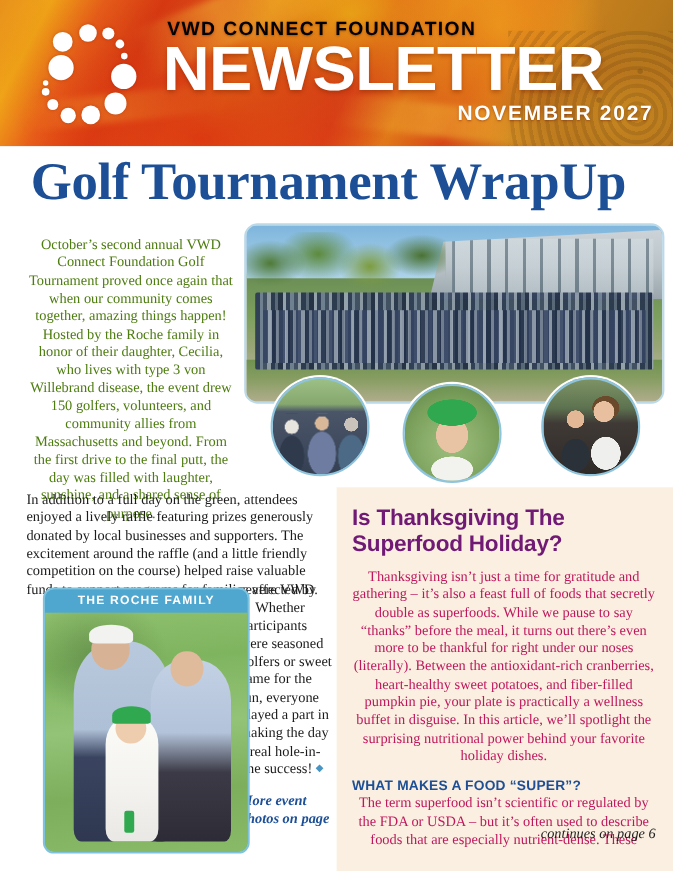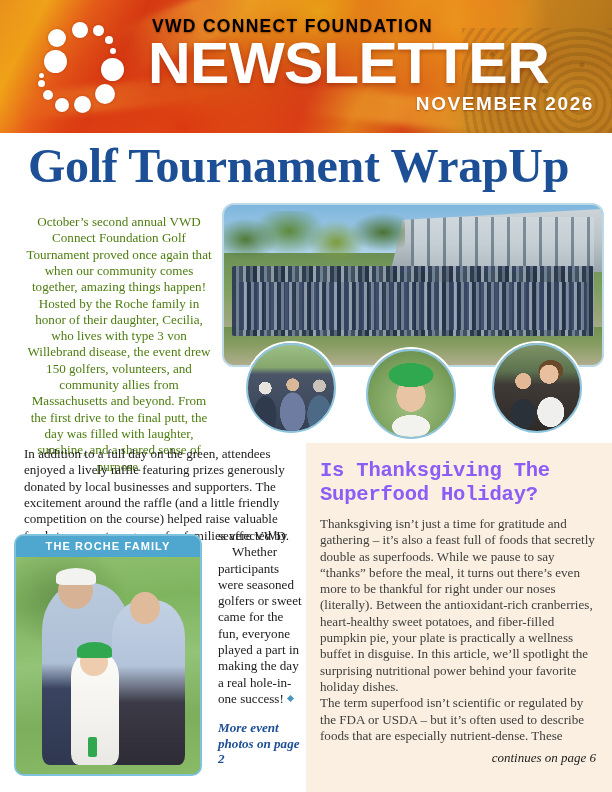--- a/index.html
+++ b/index.html
@@ -267,21 +267,21 @@
       radial-gradient(circle 11px at 34% 42%, #e2b896 0 72%, rgba(0,0,0,0) 74%),
       radial-gradient(circle 13px at 64% 34%, #e8c0a0 0 72%, rgba(0,0,0,0) 74%),
       radial-gradient(ellipse 17px 20px at 34% 80%, #2b3138 0 74%, rgba(0,0,0,0) 76%),
       radial-gradient(ellipse 18px 20px at 66% 78%, #efefed 0 74%, rgba(0,0,0,0) 76%),
       radial-gradient(ellipse 16px 14px at 66% 30%, #6b4a2c 0 76%, rgba(0,0,0,0) 78%);
   }
 
   
   .family-card {
     position: absolute;
-    left: 14px; top: 401px;
+    left: 39px; top: 401px;
     width: 184px; height: 238px;
     border-radius: 10px;
     overflow: hidden;
     border: 2px solid #7fc2de;
     background: #4fa7cf;
   }
   .family-banner {
     position: absolute;
     left: 0; top: 0; width: 100%; height: 21px;
     background: #4fa7cf;
@@ -350,33 +350,34 @@
 
   
   .panel {
     position: absolute;
     left: 306px; top: 310px;
     width: 306px; height: 349px;
     background: #faefe0;
   }
   .panel-inner { padding: 16px 16px 0 14px; }
   .panel-h {
-    font-family: Liberation Mono, monospace;
+    font-family: Liberation Sans, sans-serif;
     font-weight: bold;
     font-size: 20.5px;
     line-height: 24px;
-    color: #8b5cf6;
+    color: #701a75;
     margin: 0 0 9px 0;
     letter-spacing: -0.2px;
   }
   .panel-p {
     font-size: 13.1px;
     line-height: 16.3px;
-    color: #404040;
+    color: #be185d;
     margin: 0;
+    text-align: center;
   }
   .panel-sub {
     font-family: "Liberation Sans", sans-serif;
     font-weight: bold;
     font-size: 12.5px;
     color: #1d4f96;
     letter-spacing: .2px;
     margin: 12px 0 1px 0;
   }
   .continues {
@@ -410,21 +411,21 @@
     <i style="left:52px; top:76px; width:17px; height:17px;"></i>
     <i style="left:33px; top:78px; width:14px; height:14px;"></i>
     <i style="left:21px; top:70px; width:10px; height:10px;"></i>
     <i style="left:16px; top:60px; width:7px;  height:7px;"></i>
     <i style="left:17px; top:53px; width:5px;  height:5px;"></i>
   </div>
 
   <div class="mast-text">
     <div class="mast-kicker">VWD CONNECT FOUNDATION</div>
     <div class="mast-title">NEWSLETTER</div>
-    <div class="mast-date">NOVEMBER 2026</div>
+    <div class="mast-date">NOVEMBER 2027</div>
   </div>
 </header>
 
 <main class="page">
 
   <h1 class="headline">Golf Tournament WrapUp</h1>
 
   <div class="photo-group">
     <div class="pg-sky"></div>
     <div class="pg-bldg"></div>
@@ -462,18 +463,19 @@
       <div class="fp-kid-head"></div>
       <div class="fp-kid-cap"></div>
       <div class="fp-sock"></div>
     </div>
   </figure>
 
   <section class="panel">
     <div class="panel-inner">
       <h2 class="panel-h">Is Thanksgiving The Superfood Holiday?</h2>
       <p class="panel-p">Thanksgiving isn’t just a time for gratitude and gathering – it’s also a feast full of foods that secretly double as superfoods. While we pause to say “thanks” before the meal, it turns out there’s even more to be thankful for right under our noses (literally). Between the antioxidant-rich cranberries, heart-healthy sweet potatoes, and fiber-filled pumpkin pie, your plate is practically a wellness buffet in disguise. In this article, we’ll spotlight the surprising nutritional power behind your favorite holiday dishes.</p>
+      <h3 class="panel-sub">WHAT MAKES A FOOD “SUPER”?</h3>
       <p class="panel-p">The term superfood isn’t scientific or regulated by the FDA or USDA – but it’s often used to describe foods that are especially nutrient-dense. These</p>
     </div>
     <div class="continues">continues on page 6</div>
   </section>
 
 </main>
 
 </body></html>

